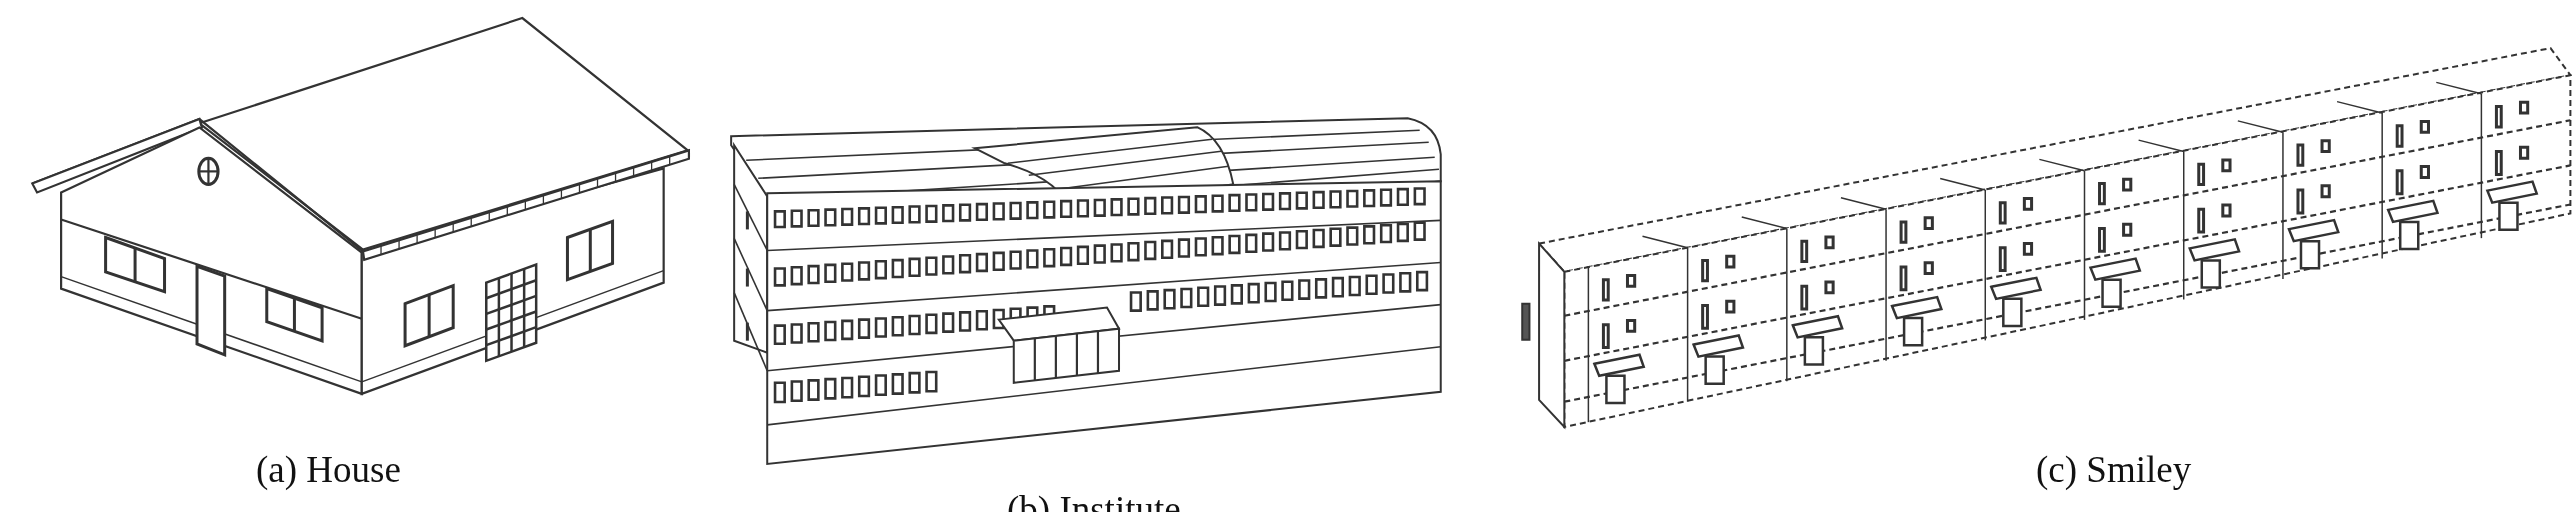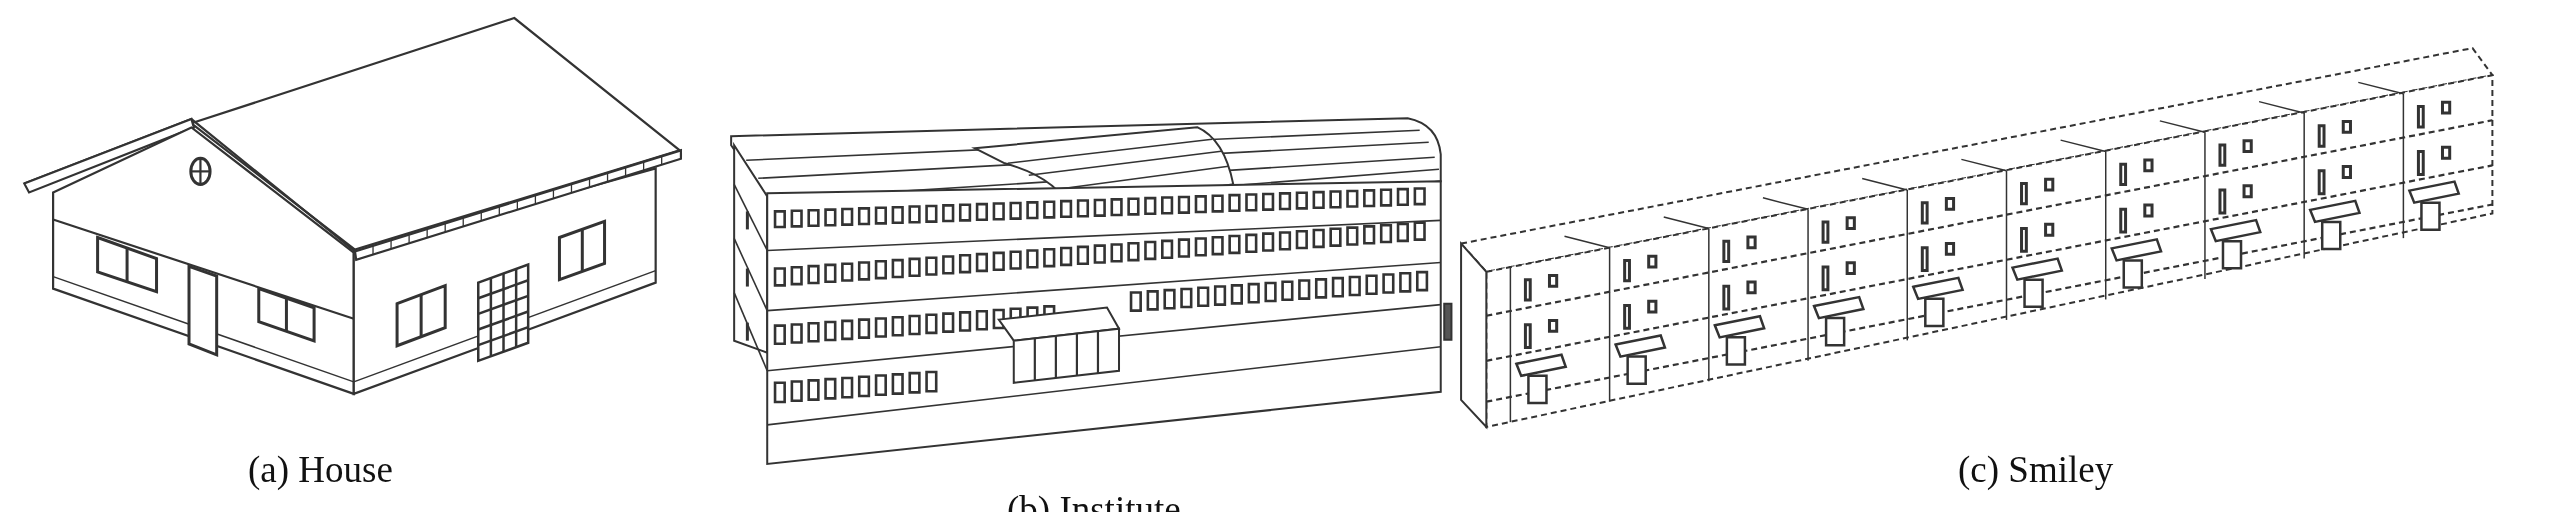--- a/index.html
+++ b/index.html
@@ -5,21 +5,21 @@
   html,body{margin:0;padding:0;background:#ffffff;}
   body{width:2576px;height:513px;position:relative;overflow:hidden;font-family:"Liberation Serif","DejaVu Serif",serif;}
   .panel{position:absolute;top:0;}
   .panel svg{position:absolute;left:0;top:0;}
   .caption{position:absolute;top:448px;font-size:37px;color:#111;white-space:nowrap;font-family:"Liberation Serif","DejaVu Serif",serif;}
   svg line, svg path, svg rect, svg polygon, svg ellipse, svg polyline{vector-effect:non-scaling-stroke;}
 </style>
 </head>
 <body>
 
-<div class="panel" style="left:0;width:722px;height:410px;">
+<div class="panel" style="left:8px;width:722px;height:410px;">
   <svg width="722" height="445" viewBox="0 0 1200 740" fill="none" stroke="#333" stroke-width="2">
 
     <polygon points="318,238 860,25 1133,496 588,778" fill="#fff"></polygon>
     <polygon points="318,238 860,25 1133,496 590,705" fill="#fff"></polygon>
 
     <polyline points="40,350 318,238 590,705"></polyline>
     <polyline points="48,366 318,252 560,690"></polyline>
     <line x1="40" y1="350" x2="48" y2="366"></line>
 
     <polygon points="88,365 318,255 585,745 585,935" fill="#fff"></polygon>
@@ -293,21 +293,21 @@
 
     <g stroke-width="3" fill="none">
       <line x1="42" y1="285" x2="42" y2="315"></line>
         <line x1="42" y1="380" x2="42" y2="410"></line>
         <line x1="42" y1="470" x2="42" y2="500"></line>
     </g>
   </svg>
   <div class="caption" style="left:285px;">(b) Institute</div>
 </div>
 
-<div class="panel" style="left:1426px;width:1072px;height:414px;">
+<div class="panel" style="left:1504px;width:1072px;height:414px;">
   <svg width="1072" height="445" viewBox="0 0 1782 740" fill="#fff" stroke="#333" stroke-width="2">
 
     <polygon points="58,405 1740,80 1773,125 100,452" stroke-dasharray="6,4"></polygon>
 
     <polygon points="100,452 1773,125 1773,355 100,710" stroke-dasharray="6,4"></polygon>
 
     <polygon points="58,405 100,452 100,710 58,665"></polygon>
     <rect x="30" y="505" width="12" height="60" fill="#555"></rect>
 
     <g fill="none" stroke-dasharray="6,4" stroke-width="2.2">

